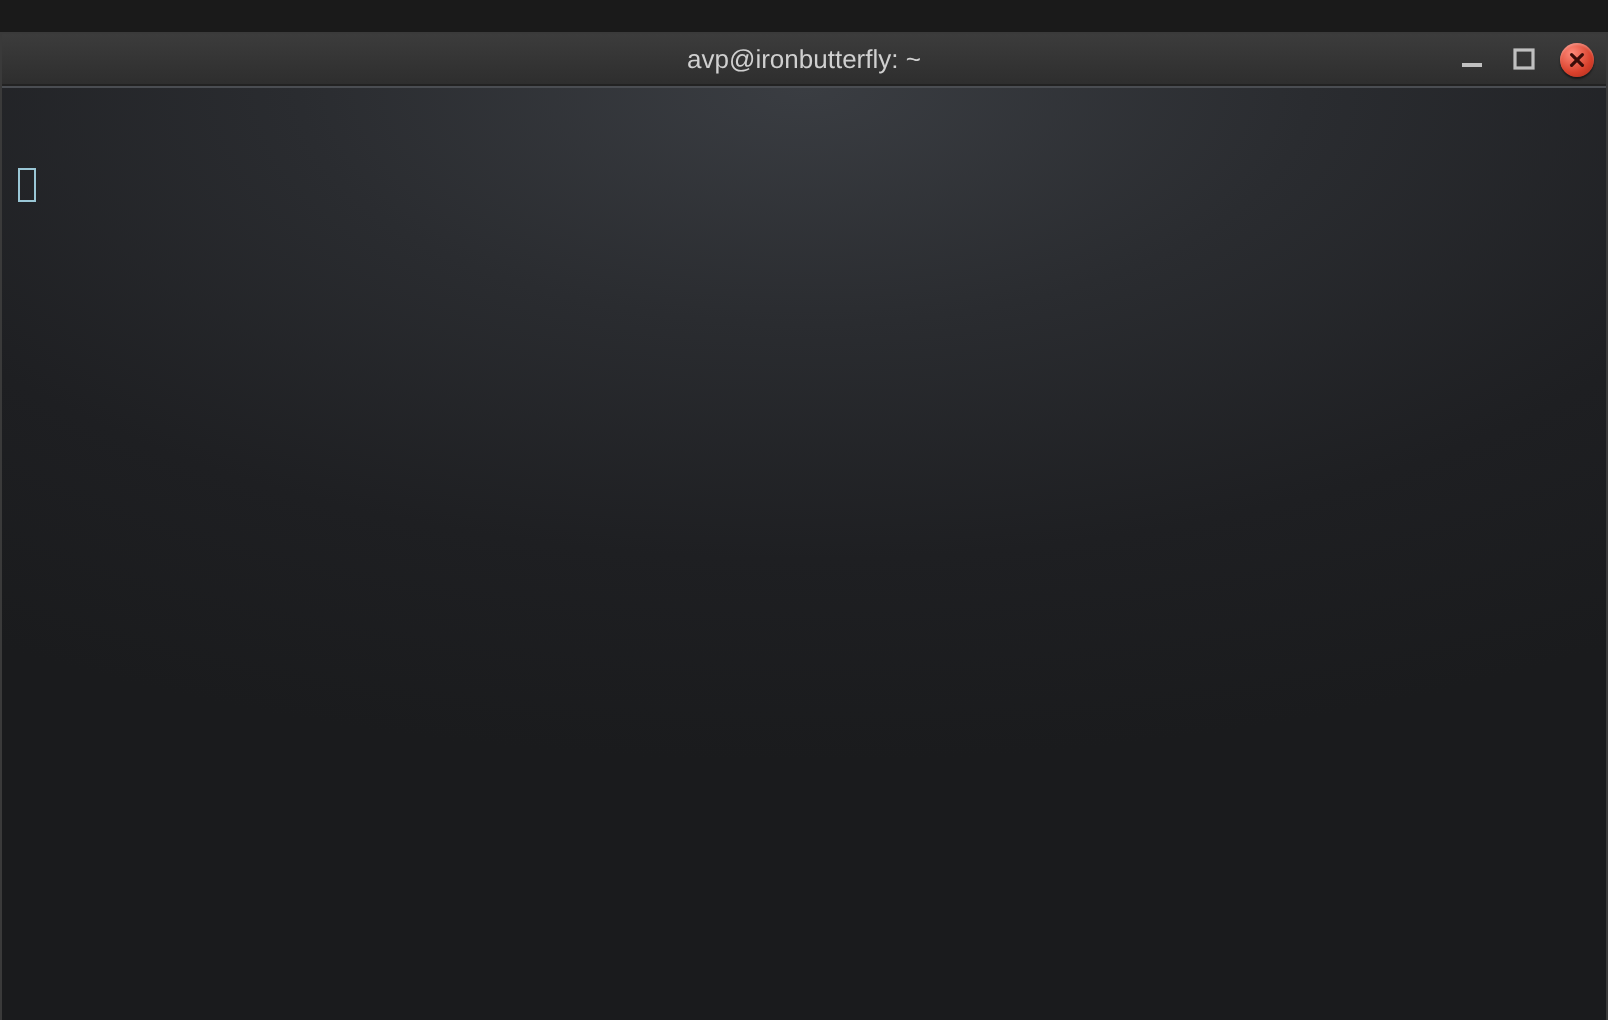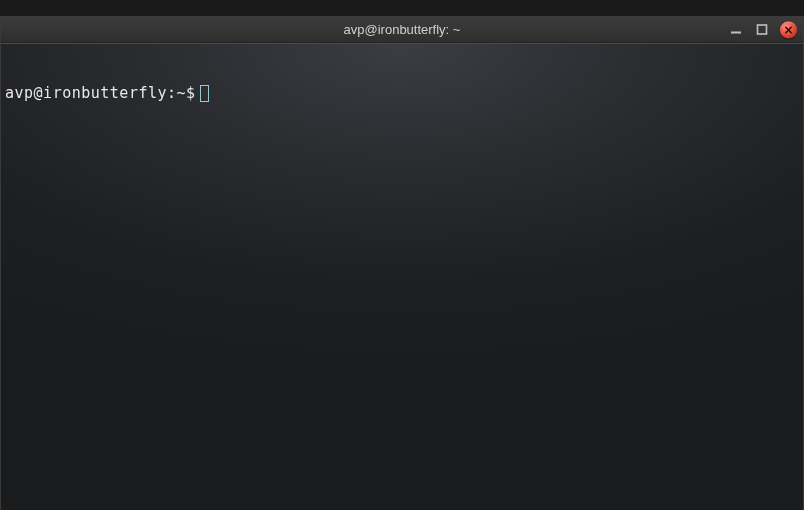--- a/index.html
+++ b/index.html
@@ -108,17 +108,16 @@
       <div class="win-btn close">
         <svg viewBox="0 0 10 10">
           <line x1="2" y1="2" x2="8" y2="8" stroke="#3a0c08" stroke-width="1.8" stroke-linecap="round"></line>
           <line x1="8" y1="2" x2="2" y2="8" stroke="#3a0c08" stroke-width="1.8" stroke-linecap="round"></line>
         </svg>
       </div>
     </div>
   </div>
   <div class="terminal-body">
     <div class="prompt-line">
-      <span class="prompt">avp@ironbutterfly:~$</span>
       <span class="cursor"></span>
     </div>
   </div>
 </div>
 
 </body></html>

